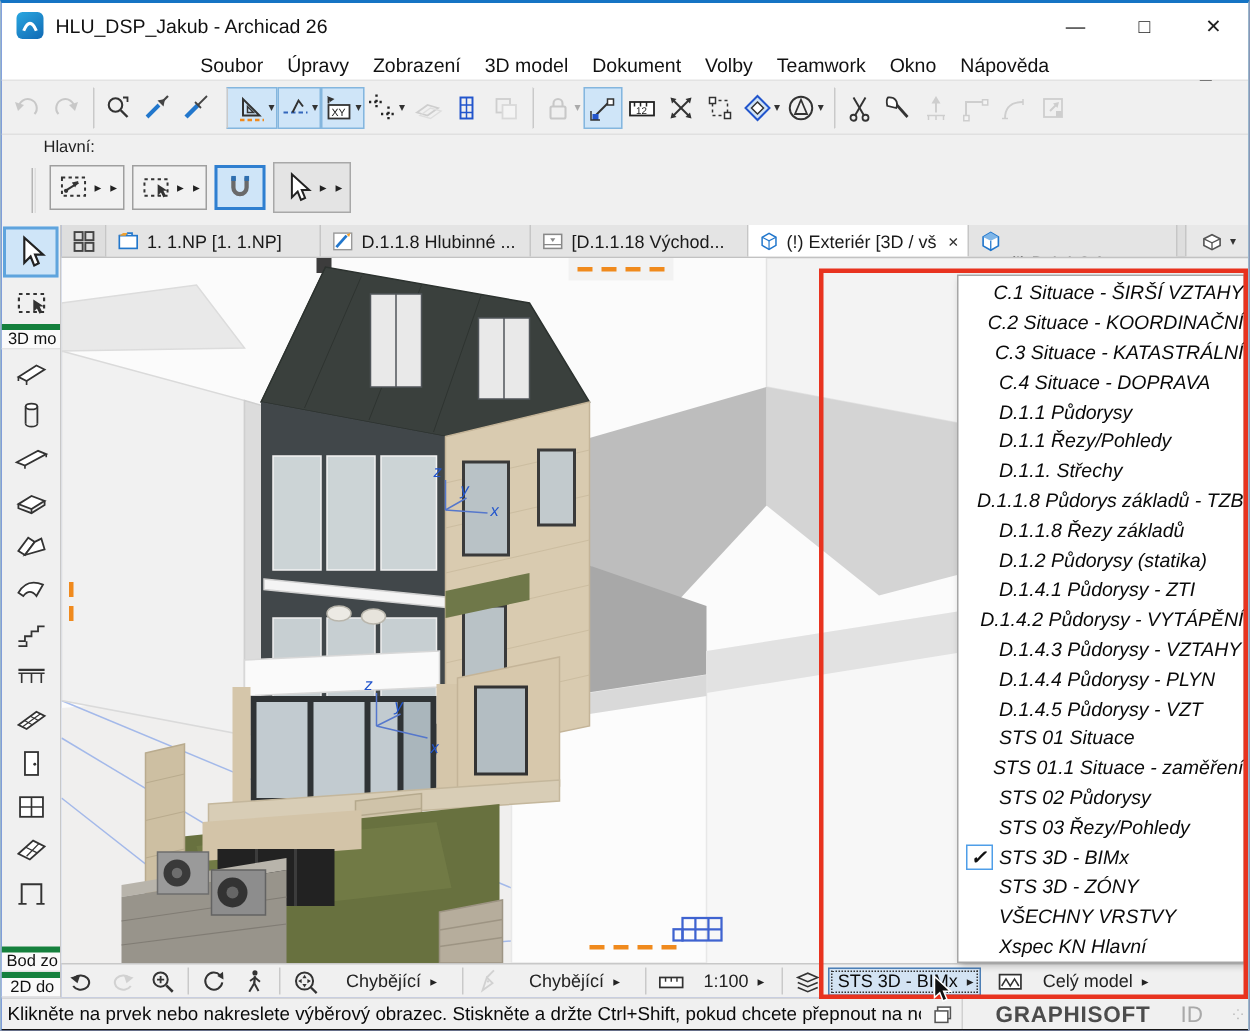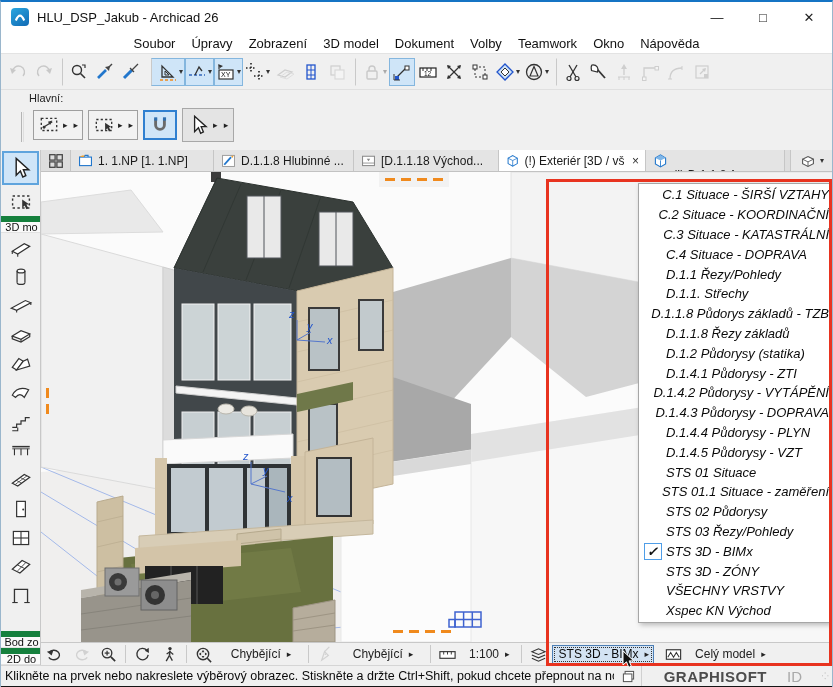--- a/index.html
+++ b/index.html
@@ -42,21 +42,21 @@
   .tab{display:flex;align-items:center;gap:4px;padding:0 6px;border-right:1px solid #c6c6c6;background:#e4e4e4;font-size:12px;color:#1a1a1a;white-space:nowrap;overflow:hidden;}
   .tab.active{background:#fff;}
   .tab .tclose{margin-left:4px;color:#333;font-size:12px;}
   .t1{width:143px}.t2{width:140px}.t3{width:145px}.t4{width:147px}.t5{width:139px}
   #tabright{margin-left:auto;display:flex;align-items:center;gap:3px;padding:0 8px;border-left:1px solid #c6c6c6;background:#e8e8e8;}
   #tabright .dd{font-size:8px;color:#333;}
   
   #toolbox{position:absolute;left:0;top:148px;width:40px;height:515px;background:#f0f0f0;border-right:1px solid #c8c8c8;display:flex;flex-direction:column;align-items:stretch;}
   .tool{height:29px;display:flex;align-items:center;justify-content:center;}
   .tool.sel{background:#cfe5f8;border:2px solid #5fa4dd;height:34px;margin:1px 1px 2px 1px;}
-  .grouplabel{height:17px;font-size:11px;color:#111;background:#fafafa;display:flex;align-items:center;padding-left:2px;border-top:6px solid #15803d;border-bottom:1px solid #e2e2e2;white-space:nowrap;overflow:hidden;}
+  .grouplabel{height:17px;font-size:11px;color:#111;background:#fafafa;display:flex;align-items:center;padding-left:2px;border-top:4px solid #15803d;border-bottom:1px solid #e2e2e2;white-space:nowrap;overflow:hidden;}
   #toolbox .tool svg{display:block;}
   .pinbottom{margin-top:auto;}
   
   #viewport{position:absolute;left:40px;top:170px;width:793px;height:470px;background:#fbfbfb;}
   
   #layermenu{position:absolute;left:637px;top:181px;width:192px;background:#fff;border:1px solid #a6a6a6;box-shadow:2px 2px 5px rgba(0,0,0,.25);z-index:40;padding:1px 0;}
   .lmitem{height:19.8px;display:flex;align-items:center;font-size:13px;color:#0a0a0a;white-space:nowrap;font-style:italic;}
   .lmcheck{width:27px;display:flex;align-items:center;justify-content:center;font-size:13px;color:#111;}
   .lmcheck .box{width:18px;height:17px;border:1px solid #4f9ee8;display:flex;align-items:center;justify-content:center;font-weight:bold;}
   
@@ -1003,20 +1003,25 @@
         <span>C.3 Situace - KATASTRÁLNÍ</span>
       </div>
       <div class="lmitem">
 
         <span class="lmcheck"></span>
         <span>C.4 Situace - DOPRAVA</span>
       </div>
       <div class="lmitem">
 
         <span class="lmcheck"></span>
+        <span>D.1.1 Půdorysy</span>
+      </div>
+      <div class="lmitem">
+
+        <span class="lmcheck"></span>
         <span>D.1.1 Řezy/Pohledy</span>
       </div>
       <div class="lmitem">
 
         <span class="lmcheck"></span>
         <span>D.1.1. Střechy</span>
       </div>
       <div class="lmitem">
 
         <span class="lmcheck"></span>
@@ -1038,21 +1043,21 @@
         <span>D.1.4.1 Půdorysy - ZTI</span>
       </div>
       <div class="lmitem">
 
         <span class="lmcheck"></span>
         <span>D.1.4.2 Půdorysy - VYTÁPĚNÍ</span>
       </div>
       <div class="lmitem">
 
         <span class="lmcheck"></span>
-        <span>D.1.4.3 Půdorysy - DOPRAVA</span>
+        <span>D.1.4.3 Půdorysy - VZTAHY</span>
       </div>
       <div class="lmitem">
 
         <span class="lmcheck"></span>
         <span>D.1.4.4 Půdorysy - PLYN</span>
       </div>
       <div class="lmitem">
 
         <span class="lmcheck"></span>
         <span>D.1.4.5 Půdorysy - VZT</span>
@@ -1090,21 +1095,21 @@
         <span>STS 3D - ZÓNY</span>
       </div>
       <div class="lmitem">
 
         <span class="lmcheck"></span>
         <span>VŠECHNY VRSTVY</span>
       </div>
       <div class="lmitem">
 
         <span class="lmcheck"></span>
-        <span>Xspec KN Východ</span>
+        <span>Xspec KN Hlavní</span>
       </div>
     </div>
 
   <div id="bottombar">
     <div class="bb">
         <svg class="ic" width="19" height="19">
           <use href="#sym-back"></use>
         </svg>
       </div>
     <div class="bb dis">

